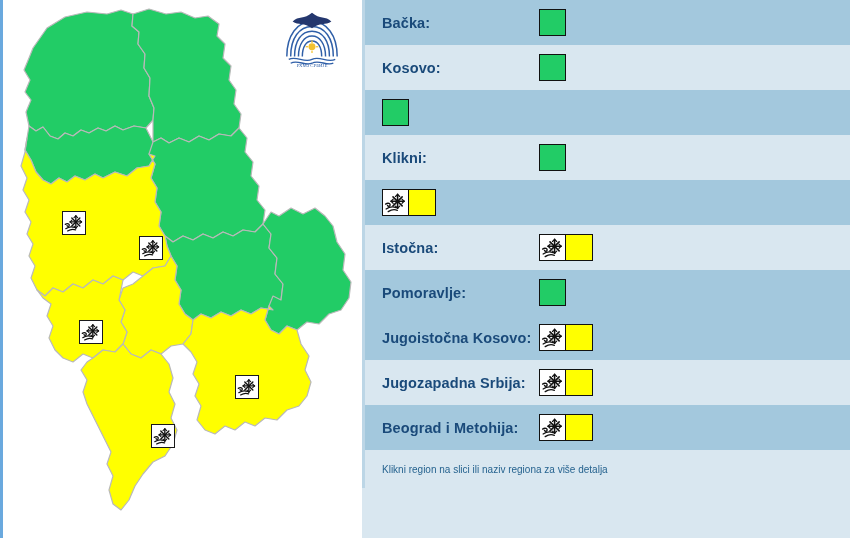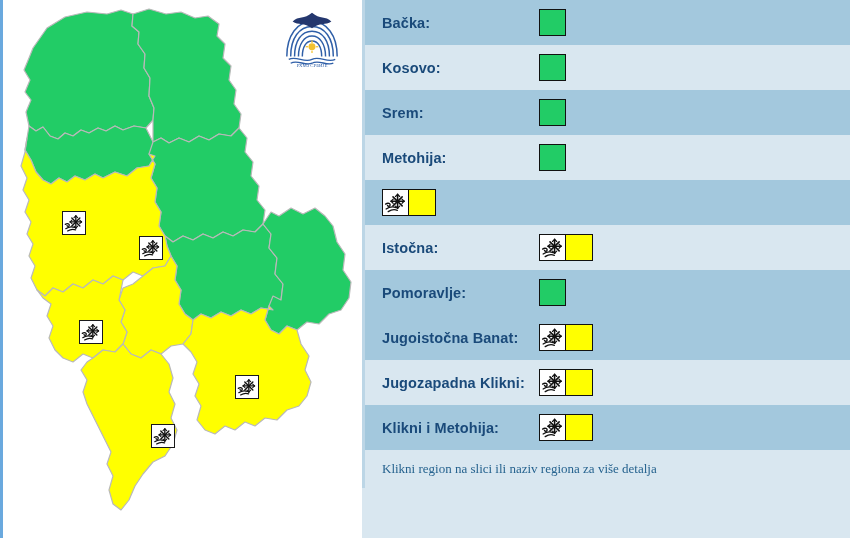--- a/index.html
+++ b/index.html
@@ -77,24 +77,23 @@
   
   #footer-row {
     height: 38px;
     background: #d9e7f0;
     border-left: 3px solid #bcd6e6;
     display: flex;
     align-items: center;
     padding-left: 17px;
   }
   #footer-text {
-    font-size: 13px;
+    font-size: 10px;
     color: #26638f;
     white-space: nowrap;
-    font-family: Liberation Serif, serif;
   }
 </style>
 </head>
 <body>
 
 <div id="app">
 
   <div id="map-panel">
 
     <svg id="map-svg" width="362" height="538" viewBox="0 0 362 538">
@@ -325,27 +324,26 @@
             <span class="sw sw-green" style="background: rgb(34, 204, 102);"></span>
           </span>
         </div>
         <div class="warn-row even">
           <span class="region-label">Kosovo:</span>
           <span class="swatch-wrap">
             <span class="sw sw-green" style="background: rgb(34, 204, 102);"></span>
           </span>
         </div>
         <div class="warn-row odd">
-          <span class="region-label">Srem:</span>
           <span class="swatch-wrap">
             <span class="sw sw-green" style="background: rgb(34, 204, 102);"></span>
           </span>
         </div>
         <div class="warn-row even">
-          <span class="region-label">Metohija:</span>
+          <span class="region-label">Klikni:</span>
           <span class="swatch-wrap">
             <span class="sw sw-green" style="background: rgb(34, 204, 102);"></span>
           </span>
         </div>
         <div class="warn-row odd">
           <span class="swatch-wrap">
             <span class="sw sw-icon">
               <svg viewBox="0 0 24 24" aria-hidden="true">
                 <g stroke="#111" stroke-width="1.5" stroke-linecap="round" fill="none">
                   <path d="M14 4.2 V17.5"></path>
@@ -404,21 +402,21 @@
             <span class="sw sw-yellow" style="background: rgb(255, 255, 0);"></span>
           </span>
         </div>
         <div class="warn-row odd">
           <span class="region-label">Pomoravlje:</span>
           <span class="swatch-wrap">
             <span class="sw sw-green" style="background: rgb(34, 204, 102);"></span>
           </span>
         </div>
         <div class="warn-row odd">
-          <span class="region-label">Jugoistočna Banat:</span>
+          <span class="region-label">Jugoistočna Kosovo:</span>
           <span class="swatch-wrap">
             <span class="sw sw-icon">
               <svg viewBox="0 0 24 24" aria-hidden="true">
                 <g stroke="#111" stroke-width="1.5" stroke-linecap="round" fill="none">
                   <path d="M14 4.2 V17.5"></path>
                   <path d="M7.8 10.8 H20.2"></path>
                   <path d="M9.6 6.6 L18.4 15.2"></path>
                   <path d="M18.4 6.6 L9.6 15.2"></path>
                 </g>
                 <g stroke="#111" stroke-width="1.2" stroke-linecap="round" fill="none">
@@ -435,21 +433,21 @@
                   <path d="M2.5 13.5 c2.5 -1.6 5 -0.4 4.2 1.4 c-0.5 1.1 -2.2 0.9 -2.4 -0.2"></path>
                   <path d="M3 18.2 c3.2 -2.1 7 -2.4 9.6 -1.2"></path>
                   <path d="M5 20.7 c3 -1.9 6.4 -2.2 8.8 -1.2"></path>
                 </g>
               </svg>
             </span>
             <span class="sw sw-yellow" style="background: rgb(255, 255, 0);"></span>
           </span>
         </div>
         <div class="warn-row even">
-          <span class="region-label">Jugozapadna Klikni:</span>
+          <span class="region-label">Jugozapadna Srbija:</span>
           <span class="swatch-wrap">
             <span class="sw sw-icon">
               <svg viewBox="0 0 24 24" aria-hidden="true">
                 <g stroke="#111" stroke-width="1.5" stroke-linecap="round" fill="none">
                   <path d="M14 4.2 V17.5"></path>
                   <path d="M7.8 10.8 H20.2"></path>
                   <path d="M9.6 6.6 L18.4 15.2"></path>
                   <path d="M18.4 6.6 L9.6 15.2"></path>
                 </g>
                 <g stroke="#111" stroke-width="1.2" stroke-linecap="round" fill="none">
@@ -466,21 +464,21 @@
                   <path d="M2.5 13.5 c2.5 -1.6 5 -0.4 4.2 1.4 c-0.5 1.1 -2.2 0.9 -2.4 -0.2"></path>
                   <path d="M3 18.2 c3.2 -2.1 7 -2.4 9.6 -1.2"></path>
                   <path d="M5 20.7 c3 -1.9 6.4 -2.2 8.8 -1.2"></path>
                 </g>
               </svg>
             </span>
             <span class="sw sw-yellow" style="background: rgb(255, 255, 0);"></span>
           </span>
         </div>
         <div class="warn-row odd">
-          <span class="region-label">Klikni i Metohija:</span>
+          <span class="region-label">Beograd i Metohija:</span>
           <span class="swatch-wrap">
             <span class="sw sw-icon">
               <svg viewBox="0 0 24 24" aria-hidden="true">
                 <g stroke="#111" stroke-width="1.5" stroke-linecap="round" fill="none">
                   <path d="M14 4.2 V17.5"></path>
                   <path d="M7.8 10.8 H20.2"></path>
                   <path d="M9.6 6.6 L18.4 15.2"></path>
                   <path d="M18.4 6.6 L9.6 15.2"></path>
                 </g>
                 <g stroke="#111" stroke-width="1.2" stroke-linecap="round" fill="none">

